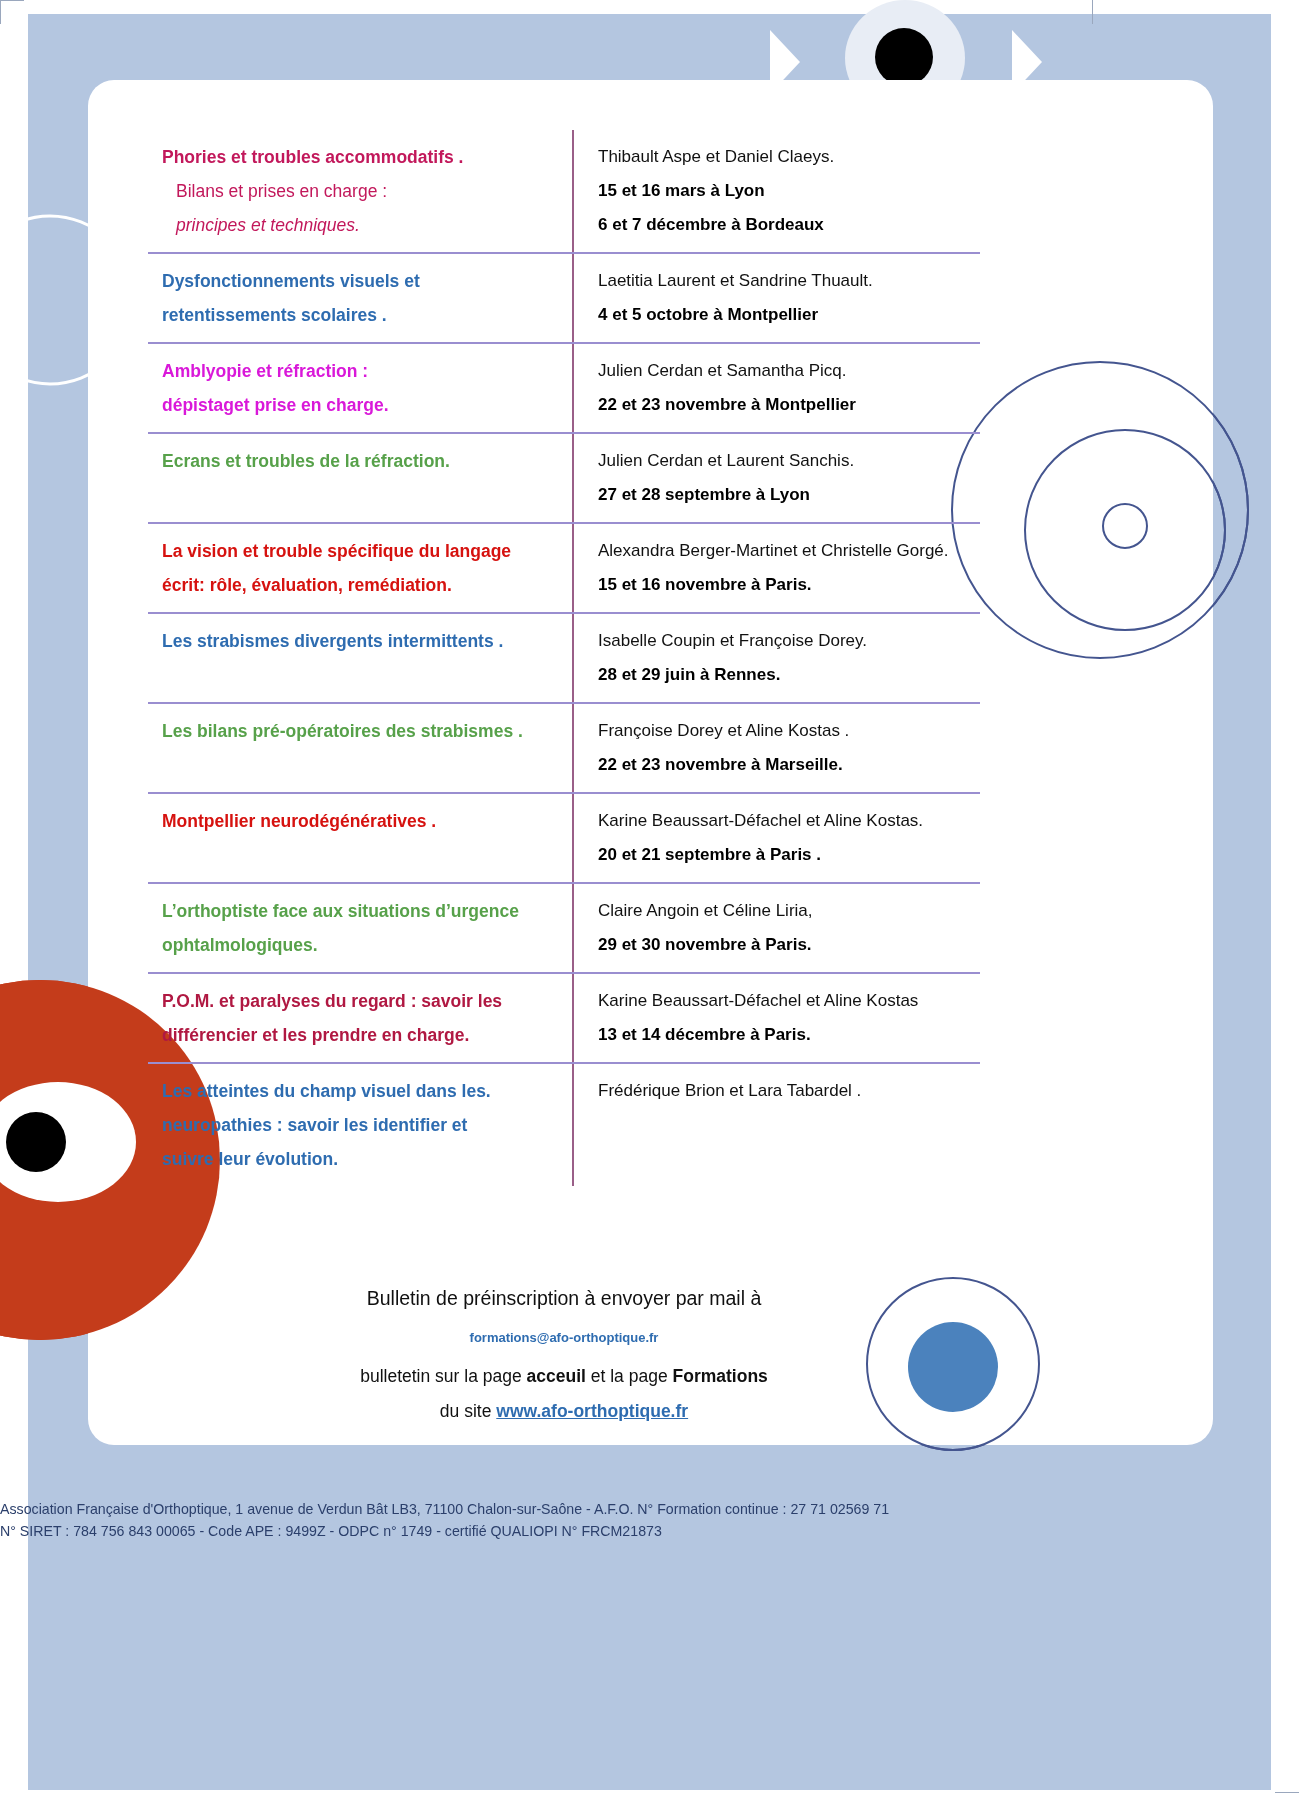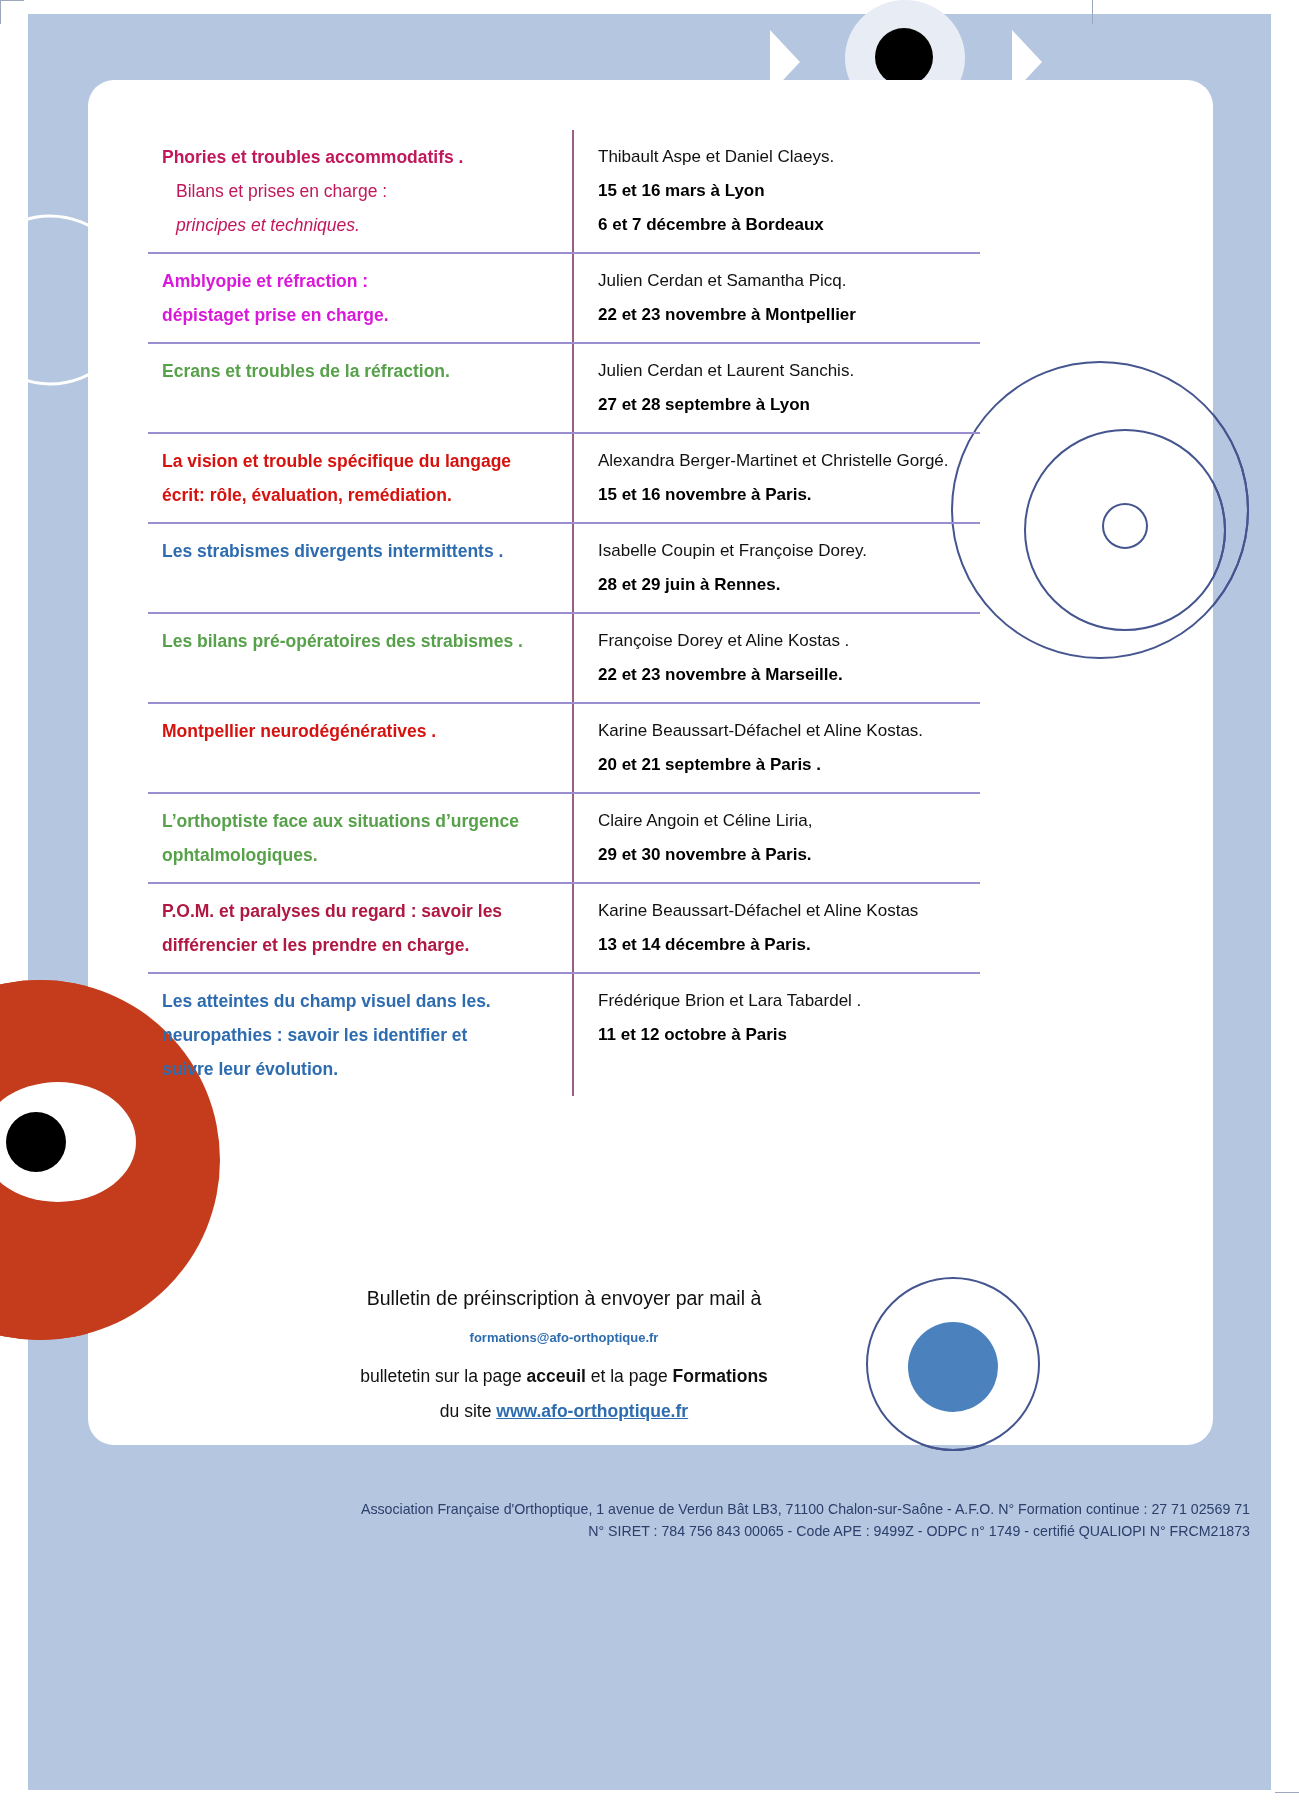--- a/index.html
+++ b/index.html
@@ -162,21 +162,21 @@
     font-weight: bold;
     text-decoration: underline;
   }
 
   
   .legal {
     position: absolute;
     left: 0;
     top: 1498px;
     width: 1250px;
-    text-align: right;
+    text-align: left;
     color: #2b3f6b;
     font-size: 14.2px;
     line-height: 22px;
   }
 </style>
 </head>
 <body>
 
 <div class="page">
 
@@ -236,20 +236,31 @@
         </div>
         <div class="vsep"></div>
         <div class="col-right">
           <div class="speaker">Thibault Aspe et Daniel Claeys.</div>
           <div class="date">15 et 16 mars à Lyon</div>
           <div class="date">6 et 7 décembre à Bordeaux</div>
         </div>
       </div>
       <div class="row">
         <div class="col-left">
+          <div class="title-line c-blue">Dysfonctionnements visuels et</div>
+          <div class="title-line c-blue">retentissements scolaires .</div>
+        </div>
+        <div class="vsep"></div>
+        <div class="col-right">
+          <div class="speaker">Laetitia Laurent et Sandrine Thuault.</div>
+          <div class="date">4 et 5 octobre à Montpellier</div>
+        </div>
+      </div>
+      <div class="row">
+        <div class="col-left">
           <div class="title-line c-magenta">Amblyopie et réfraction :</div>
           <div class="title-line c-magenta">dépistaget prise en charge.</div>
         </div>
         <div class="vsep"></div>
         <div class="col-right">
           <div class="speaker">Julien Cerdan et Samantha Picq.</div>
           <div class="date">22 et 23 novembre à Montpellier</div>
         </div>
       </div>
       <div class="row">
@@ -327,21 +338,20 @@
       </div>
       <div class="row">
         <div class="col-left">
           <div class="title-line c-blue">Les atteintes du champ visuel dans les.</div>
           <div class="title-line c-blue">neuropathies : savoir les identifier et</div>
           <div class="title-line c-blue">suivre leur évolution.</div>
         </div>
         <div class="vsep"></div>
         <div class="col-right">
           <div class="speaker">Frédérique Brion et Lara Tabardel .</div>
-          <div class="date">11 et 12 octobre à Paris</div>
         </div>
       </div>
     </div>
 
   <div class="bottom-block">
     <div class="bb-line1">Bulletin de préinscription à envoyer par mail à</div>
     <div class="bb-mail">formations@afo-orthoptique.fr</div>
     <div class="bb-line3"><span>bulletetin  sur la page </span><b>acceuil</b><span> et la page </span><b>Formations</b></div>
     <div class="bb-line4"><span>du site </span><span class="bb-site">www.afo-orthoptique.fr</span></div>
   </div>

